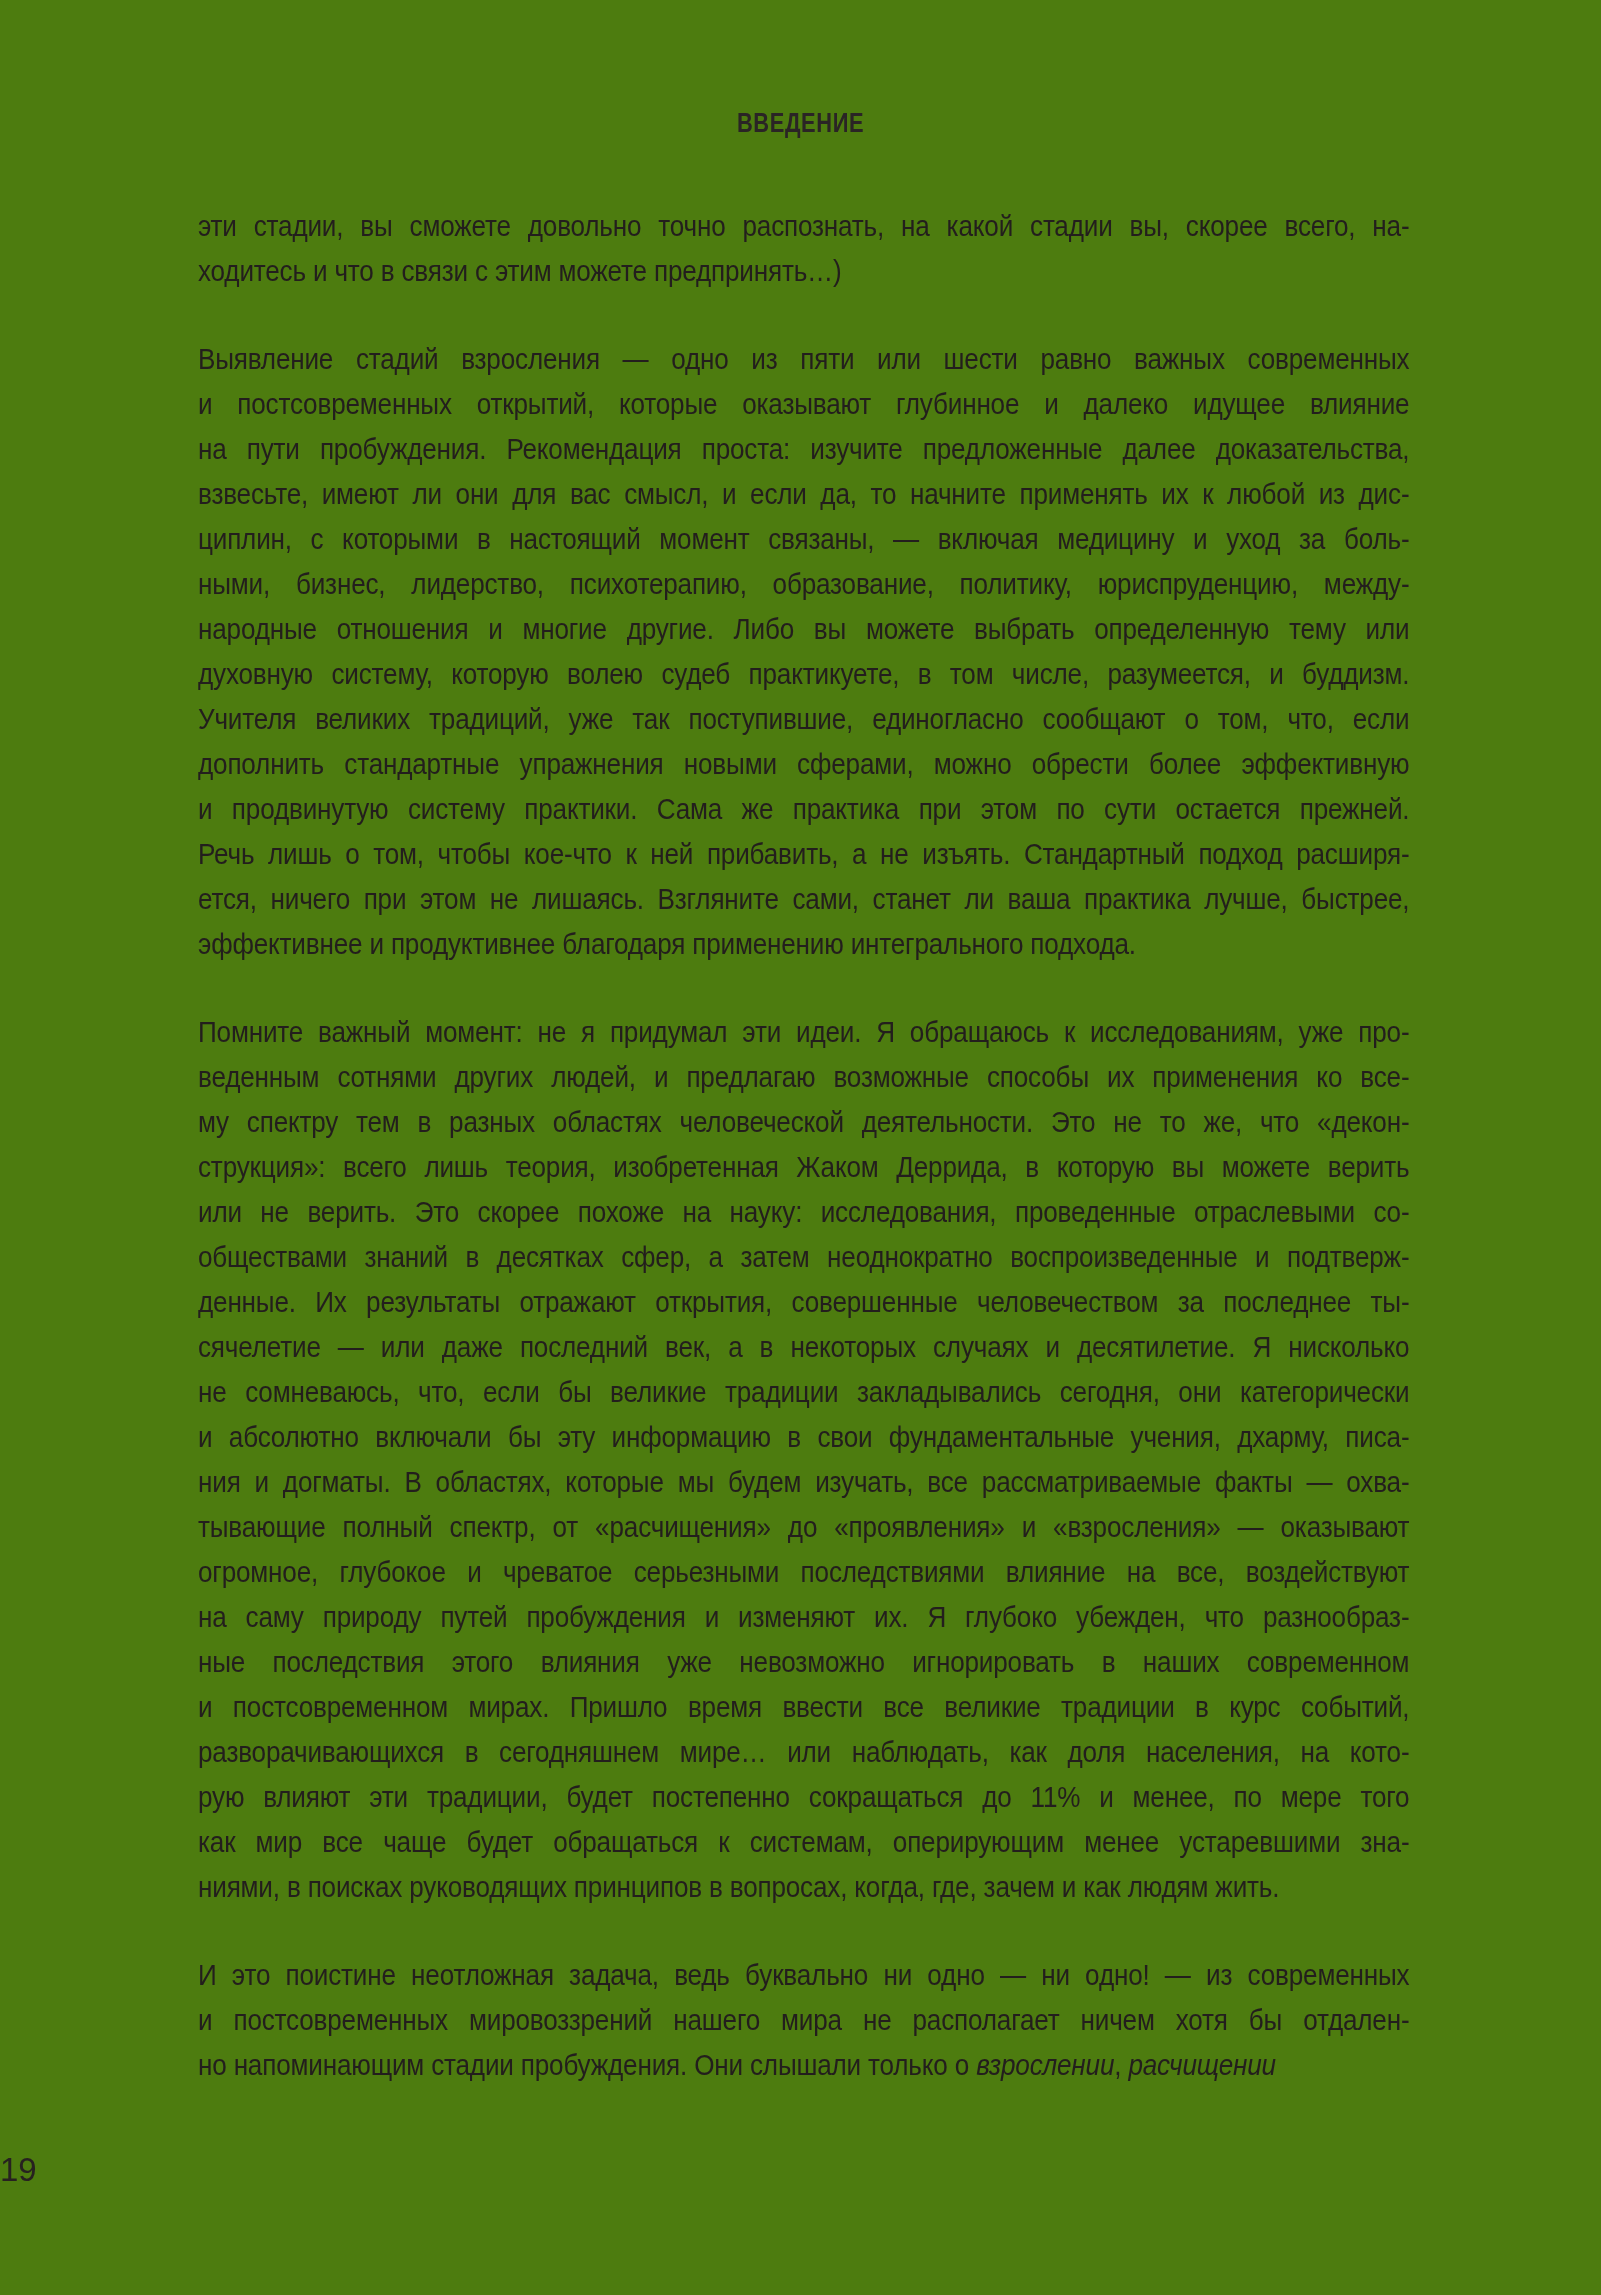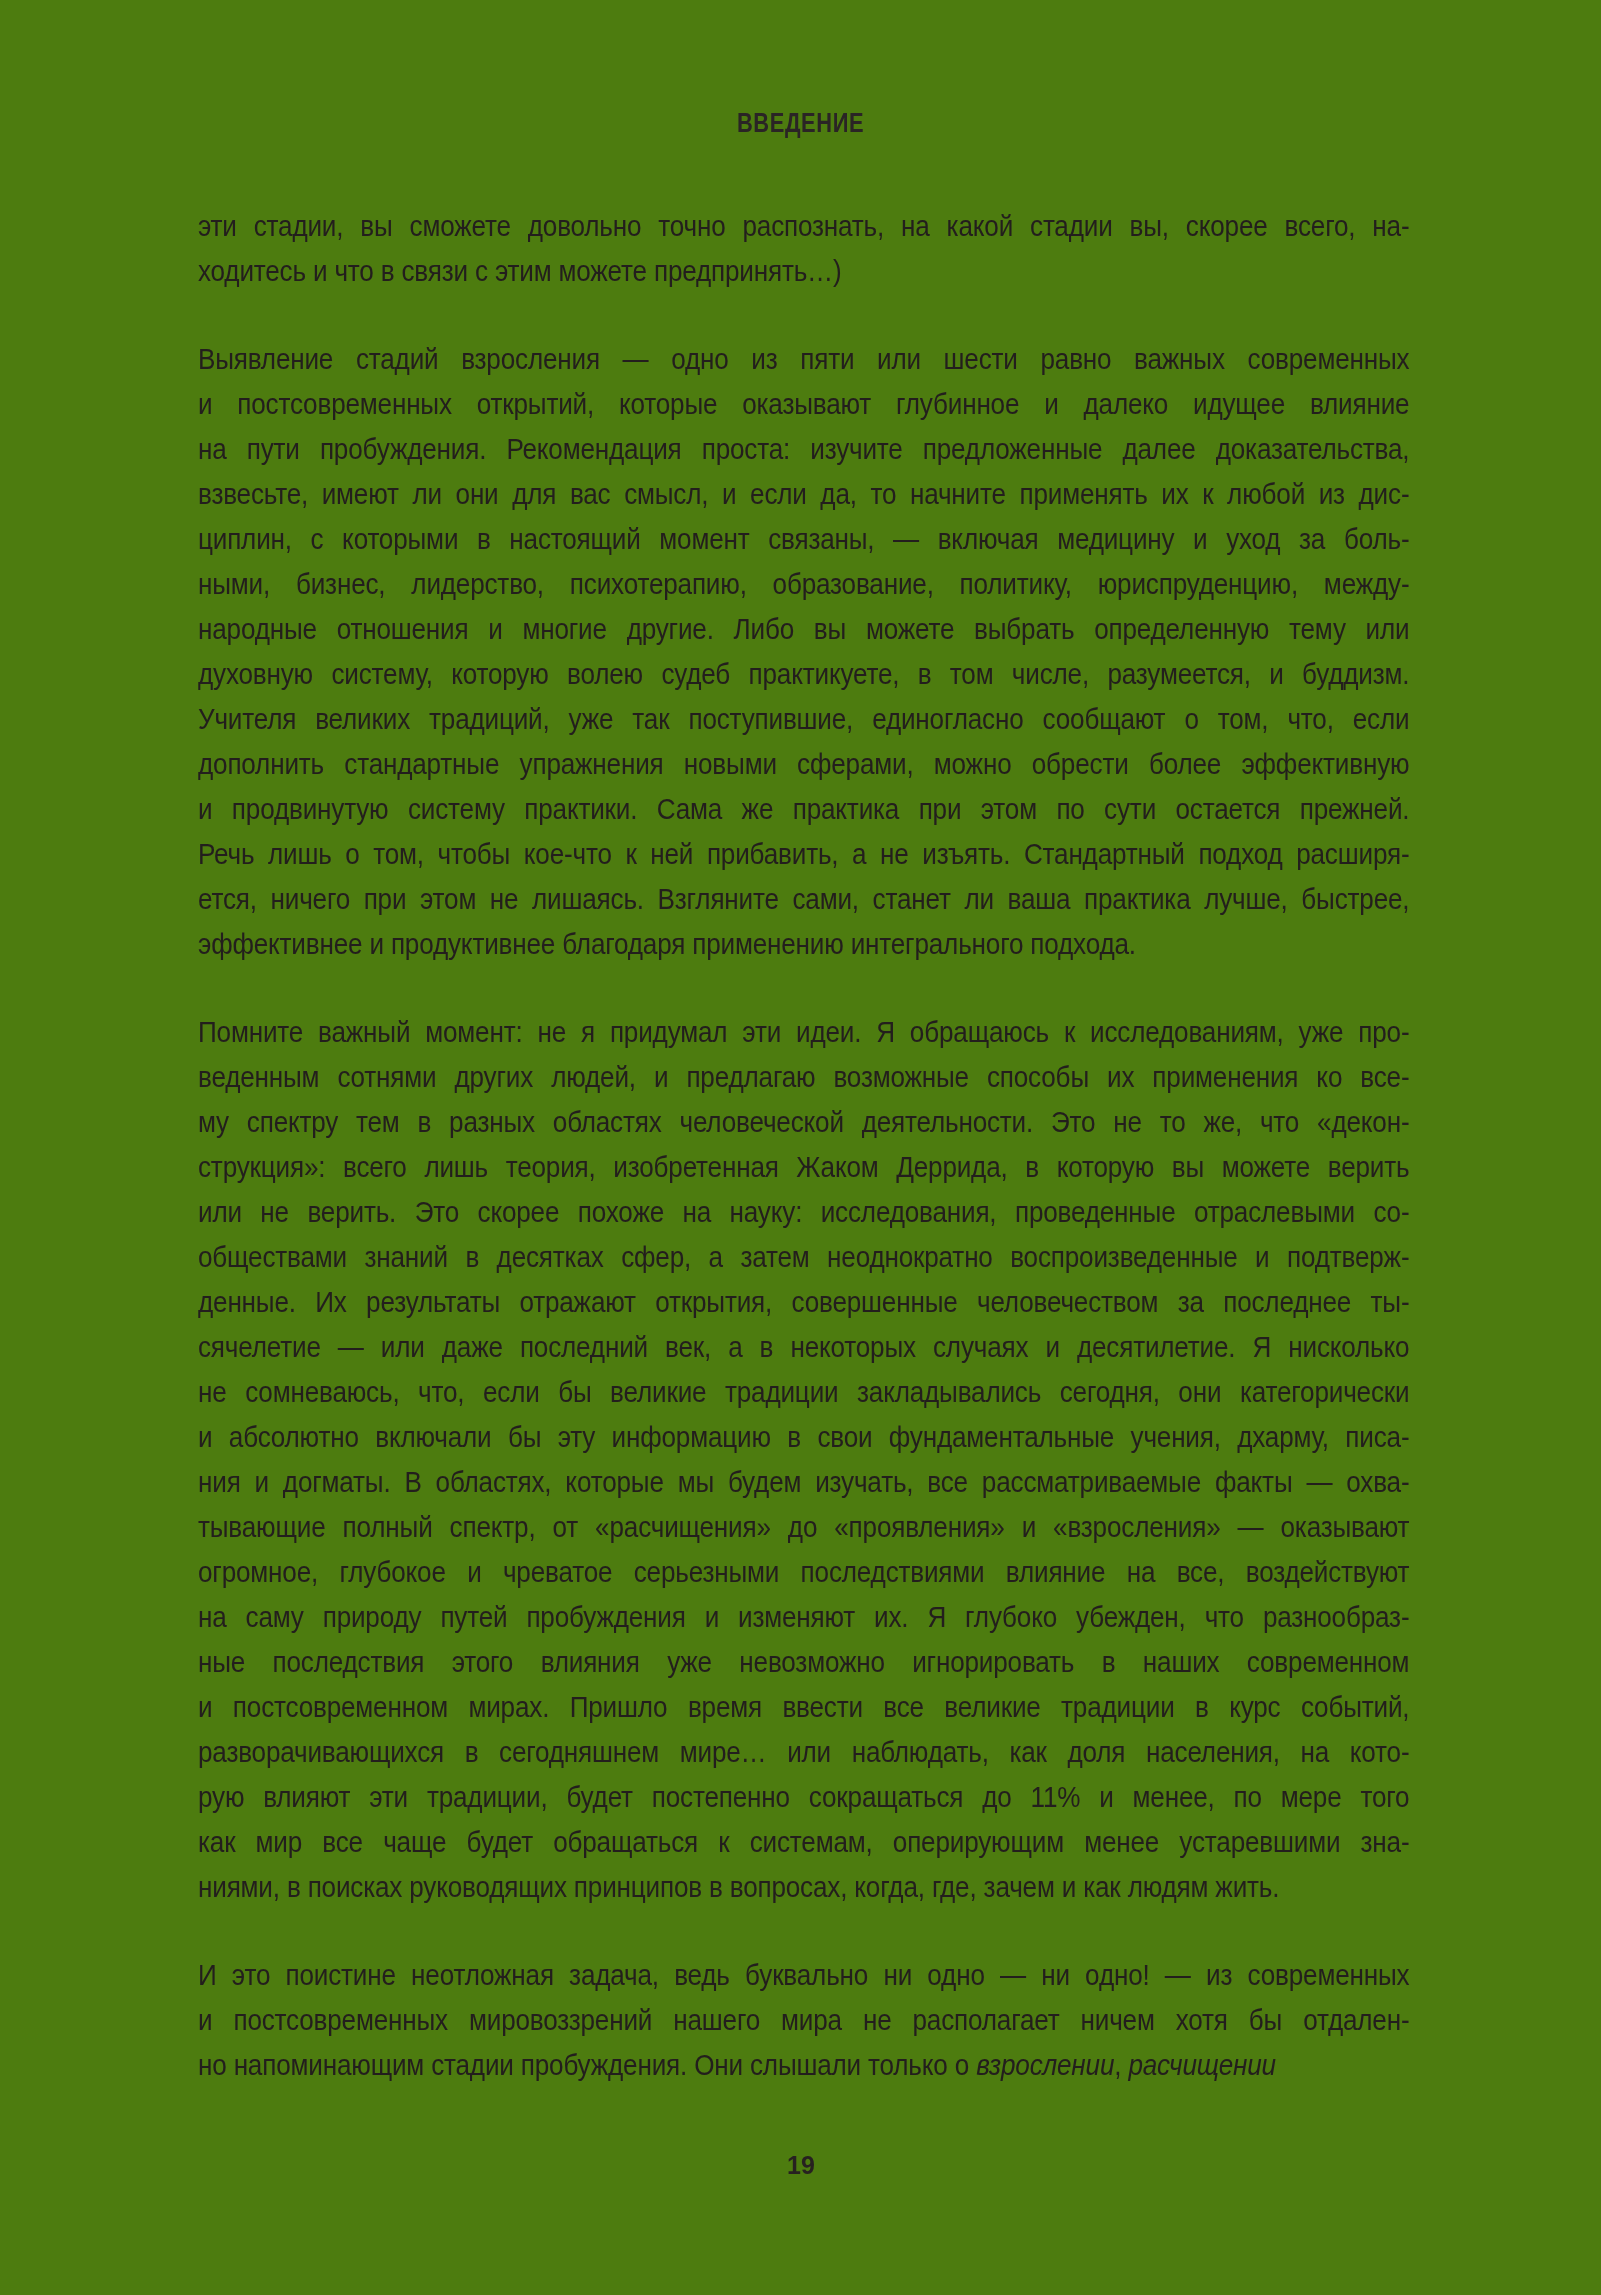--- a/index.html
+++ b/index.html
@@ -53,24 +53,22 @@
   .line.last {
     text-align: left;
     text-align-last: left;
   }
   .italic { font-style: italic; }
   .page-number {
     position: absolute;
     top: 2151px;
     left: 0;
     width: 100%;
-    text-align: center;
-    font-size: 25px;
+    font-size: 33px;
     color: #272120;
-    font-weight: bold;
   }
 </style>
 </head>
 <body>
 
 <div class="page">
   <div class="chapter-header">
     <span class="squeeze">ВВЕДЕНИЕ</span>
   </div>
 

